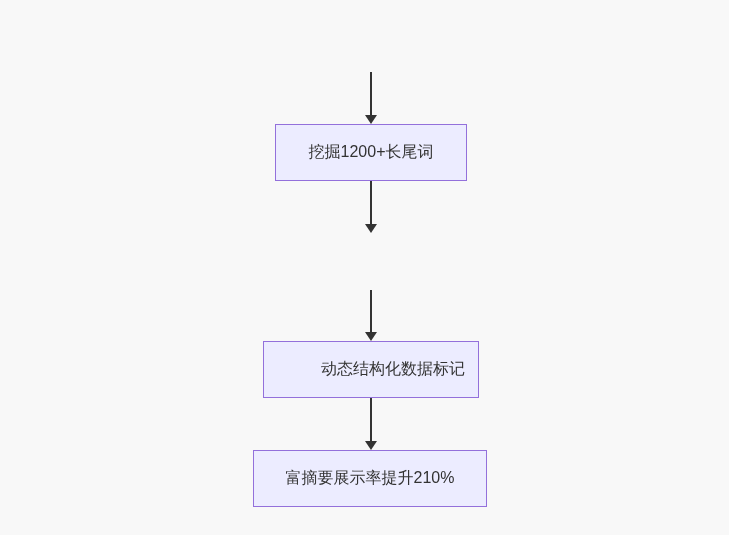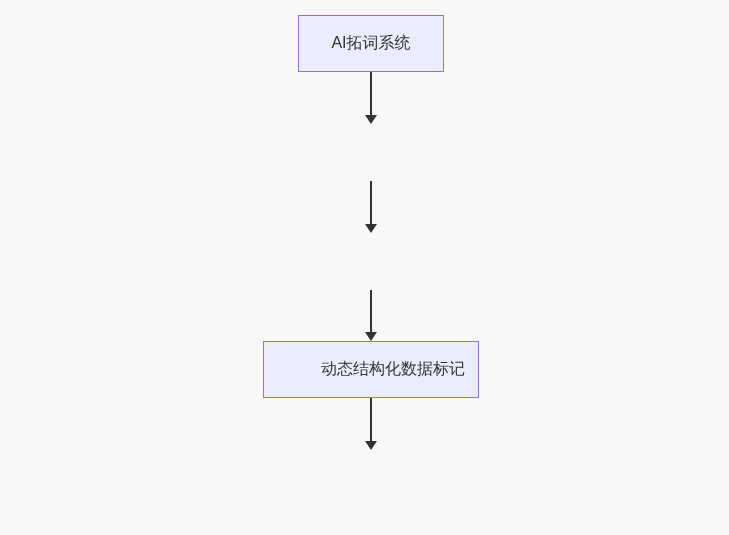--- a/index.html
+++ b/index.html
@@ -60,29 +60,29 @@
     border-left: 6px solid transparent;
     border-right: 6px solid transparent;
     border-top: 9px solid #333333;
   }
 </style>
 </head>
 <body>
 
 <div class="canvas">
 
-  <div class="flow-node node-1">
-    <span>AI拓词系统</span>
-  </div>
 
   <div class="flow-arrow arrow-1">
     <div class="arrow-line"></div>
     <div class="arrow-head"></div>
   </div>
 
+  <div class="flow-node node-2">
+    <span>挖掘1200+长尾词</span>
+  </div>
 
   <div class="flow-arrow arrow-2">
     <div class="arrow-line"></div>
     <div class="arrow-head"></div>
   </div>
 
 
   <div class="flow-arrow arrow-3">
     <div class="arrow-line"></div>
     <div class="arrow-head"></div>
@@ -90,14 +90,17 @@
 
   <div class="flow-node node-4">
     <span>动态结构化数据标记</span>
   </div>
 
   <div class="flow-arrow arrow-4">
     <div class="arrow-line"></div>
     <div class="arrow-head"></div>
   </div>
 
+  <div class="flow-node node-5">
+    <span>富摘要展示率提升210%</span>
+  </div>
 
 </div>
 
 </body></html>

